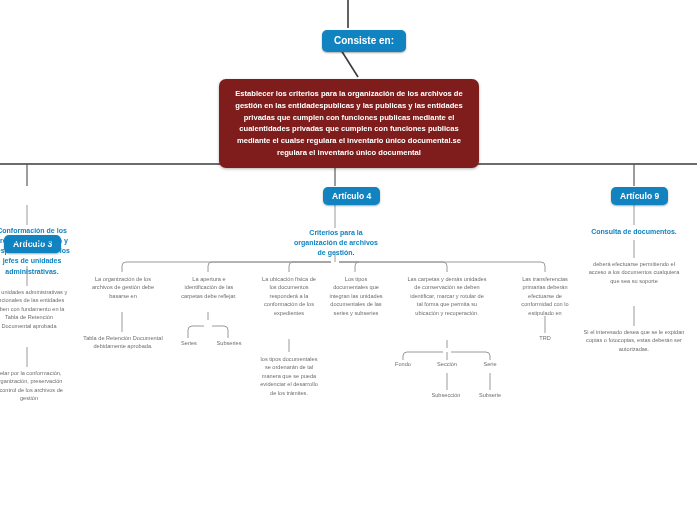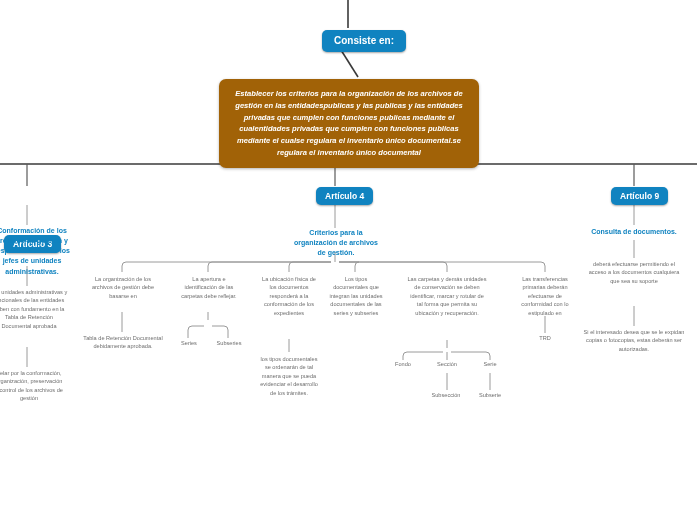--- a/index.html
+++ b/index.html
@@ -29,31 +29,30 @@
   .pill-root{
     font-size:10px;
     padding:5px 12px;
   }
   .pill-art{
     font-size:8.5px;
     padding:4px 9px;
   }
 
   .bigbox{
-    background:#a16207;
+    background:#7f1d1d;
     color:#ffffff;
     font-weight:bold;
     font-size:7.6px;
     line-height:1.55;
     border-radius:7px;
     text-align:center;
     padding:9px 12px;
     box-shadow:0 1px 3px rgba(0,0,0,.3);
     box-sizing:border-box;
-    font-style:italic;
   }
 
   .blue-text{
     color:#1083c0;
     font-weight:bold;
     font-size:7px;
     line-height:1.45;
     text-align:center;
   }
 
@@ -142,21 +141,21 @@
   <div class="node bigbox" style="left:219px;top:79px;width:260px;">Establecer los criterios para la organización de los archivos de gestión en las entidadespublicas y las publicas y las  entidades privadas que cumplen con funciones publicas mediante el cualentidades privadas que cumplen con funciones publicas mediante el cualse regulara el inventario único documental.se regulara el inventario único documental</div>
 
   <div class="node pill pill-art" style="left:4px;top:187px;margin-top:48px;">Artículo 3</div>
 
   <div class="node blue-text" style="left:-12px;top:226px;width:88px;">Conformación de los archivos de gestión y responsabilidad de los jefes de unidades administrativas.</div>
 
   <div class="node gray-text" style="left:-10px;top:288px;width:78px;">Las unidades administrativas y funcionales de las entidades deben con fundamento en la Tabla de Retención Documental aprobada</div>
 
   <div class="node gray-text" style="left:-5px;top:369px;width:68px;">Velar por la conformación, organización, preservación y control de los archivos de gestión</div>
 
-  <div class="node pill pill-art" style="left:316px;top:187px;">Artículo 4</div>
+  <div class="node pill pill-art" style="left:323px;top:187px;">Artículo 4</div>
 
   <div class="node blue-text" style="left:289px;top:228px;width:94px;">Criterios para la organización de archivos de gestión.</div>
 
   <div class="node gray-text" style="left:87px;top:275px;width:72px;">La organización de los archivos de gestión debe basarse en</div>
   <div class="node gray-text" style="left:83px;top:334px;width:80px;">Tabla de Retención Documental debidamente aprobada.</div>
 
   <div class="node gray-text" style="left:176px;top:275px;width:66px;">La apertura e identificación de las carpetas debe reflejar.</div>
   <div class="node leaf" style="left:172px;top:340px;width:34px;">Series</div>
   <div class="node leaf" style="left:210px;top:340px;width:38px;">Subseries</div>
 

